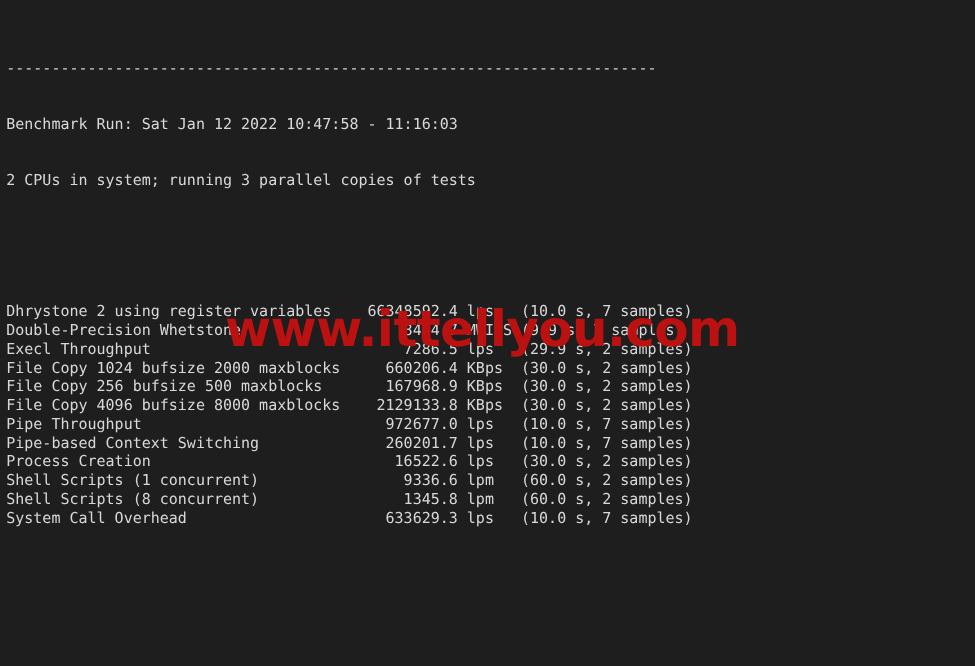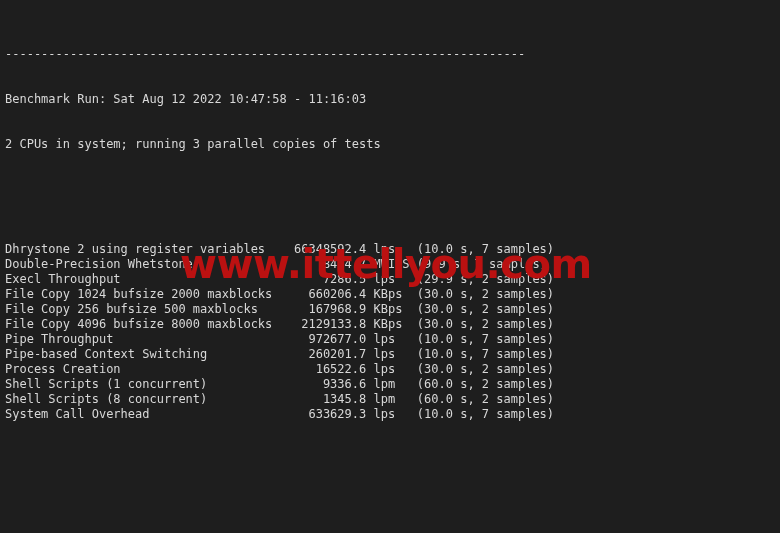--- a/index.html
+++ b/index.html
@@ -48,21 +48,21 @@
     user-select: none;
   }
 </style>
 </head>
 <body>
 
 <div id="terminal">
   <div id="console">
 
     <div class="line">------------------------------------------------------------------------</div>
-    <div class="line">Benchmark Run: Sat Aug 12 2022 10:47:58 - 11:16:03</div>
+    <div class="line">Benchmark Run: Sat Jan 12 2022 10:47:58 - 11:16:03</div>
     <div class="line">2 CPUs in system; running 3 parallel copies of tests</div>
     <div class="blank"></div>
 
     <div id="raw-results"><div class="line">Dhrystone 2 using register variables    66348592.4 lps   (10.0 s, 7 samples)</div><div class="line">Double-Precision Whetstone                  8464.7 MWIPS (9.9 s, 7 samples)</div><div class="line">Execl Throughput                            7286.5 lps   (29.9 s, 2 samples)</div><div class="line">File Copy 1024 bufsize 2000 maxblocks     660206.4 KBps  (30.0 s, 2 samples)</div><div class="line">File Copy 256 bufsize 500 maxblocks       167968.9 KBps  (30.0 s, 2 samples)</div><div class="line">File Copy 4096 bufsize 8000 maxblocks    2129133.8 KBps  (30.0 s, 2 samples)</div><div class="line">Pipe Throughput                           972677.0 lps   (10.0 s, 7 samples)</div><div class="line">Pipe-based Context Switching              260201.7 lps   (10.0 s, 7 samples)</div><div class="line">Process Creation                           16522.6 lps   (30.0 s, 2 samples)</div><div class="line">Shell Scripts (1 concurrent)                9336.6 lpm   (60.0 s, 2 samples)</div><div class="line">Shell Scripts (8 concurrent)                1345.8 lpm   (60.0 s, 2 samples)</div><div class="line">System Call Overhead                      633629.3 lps   (10.0 s, 7 samples)</div></div>
 
     <div class="blank"></div>
     <div class="blank"></div>
 
     
 

